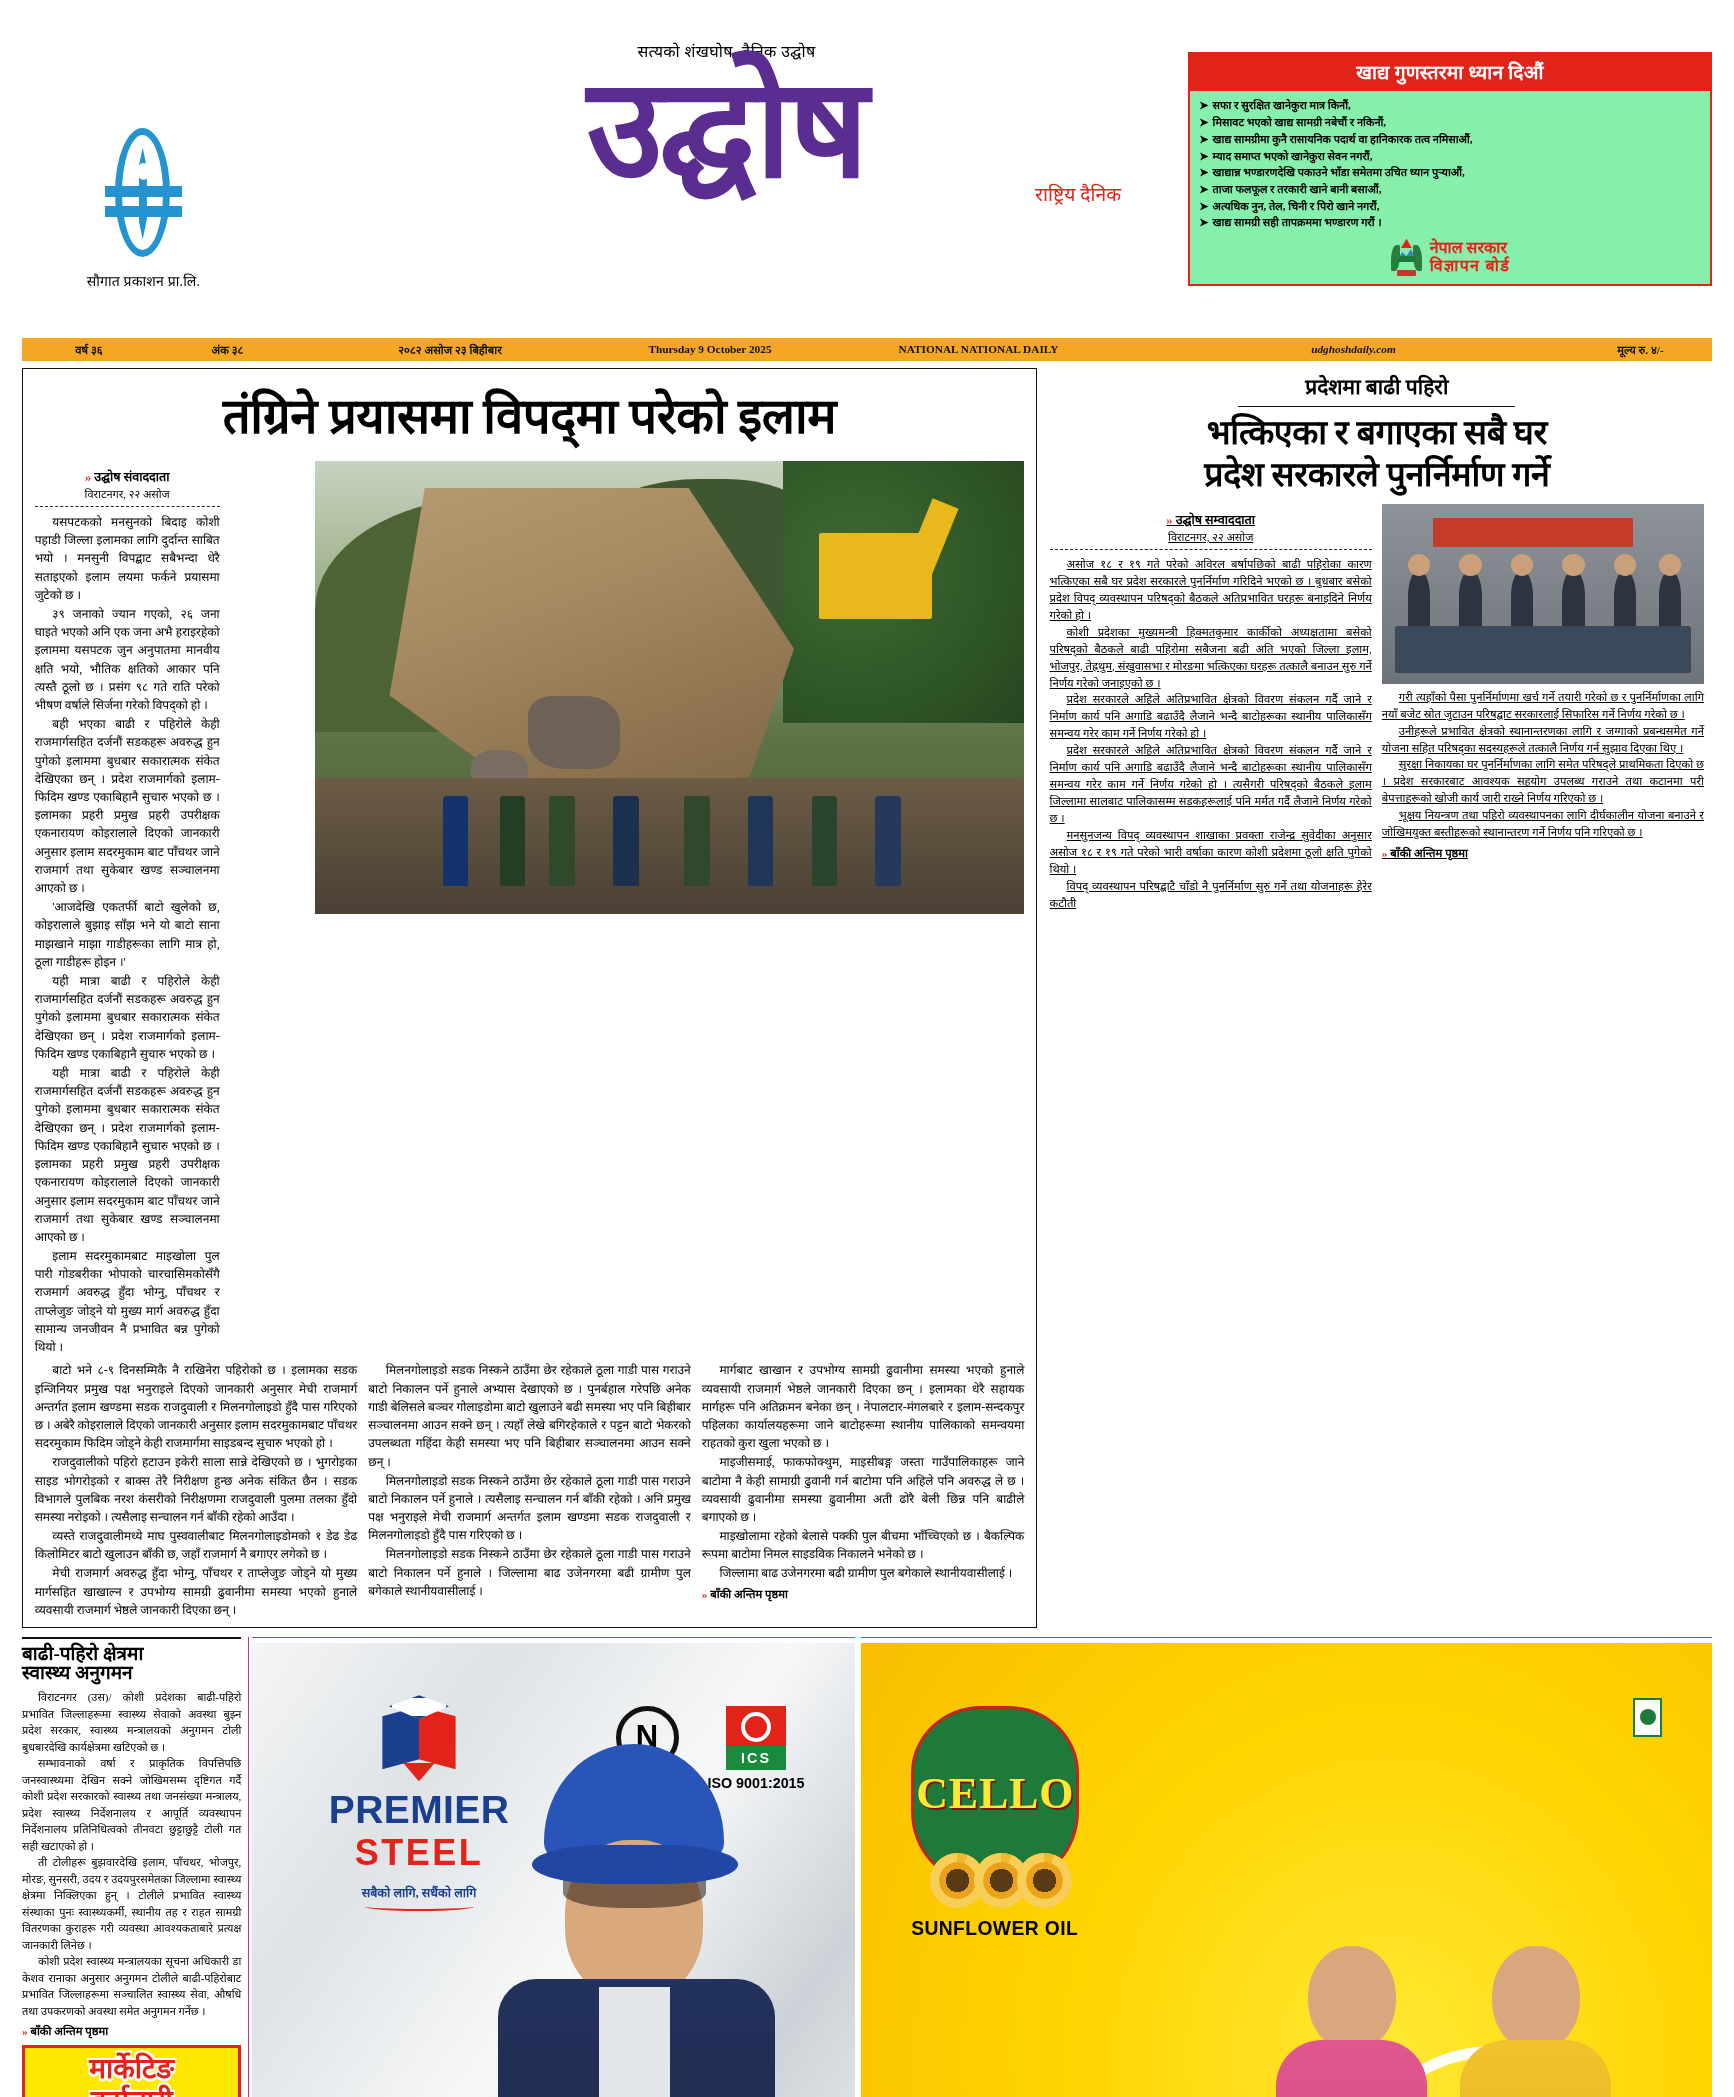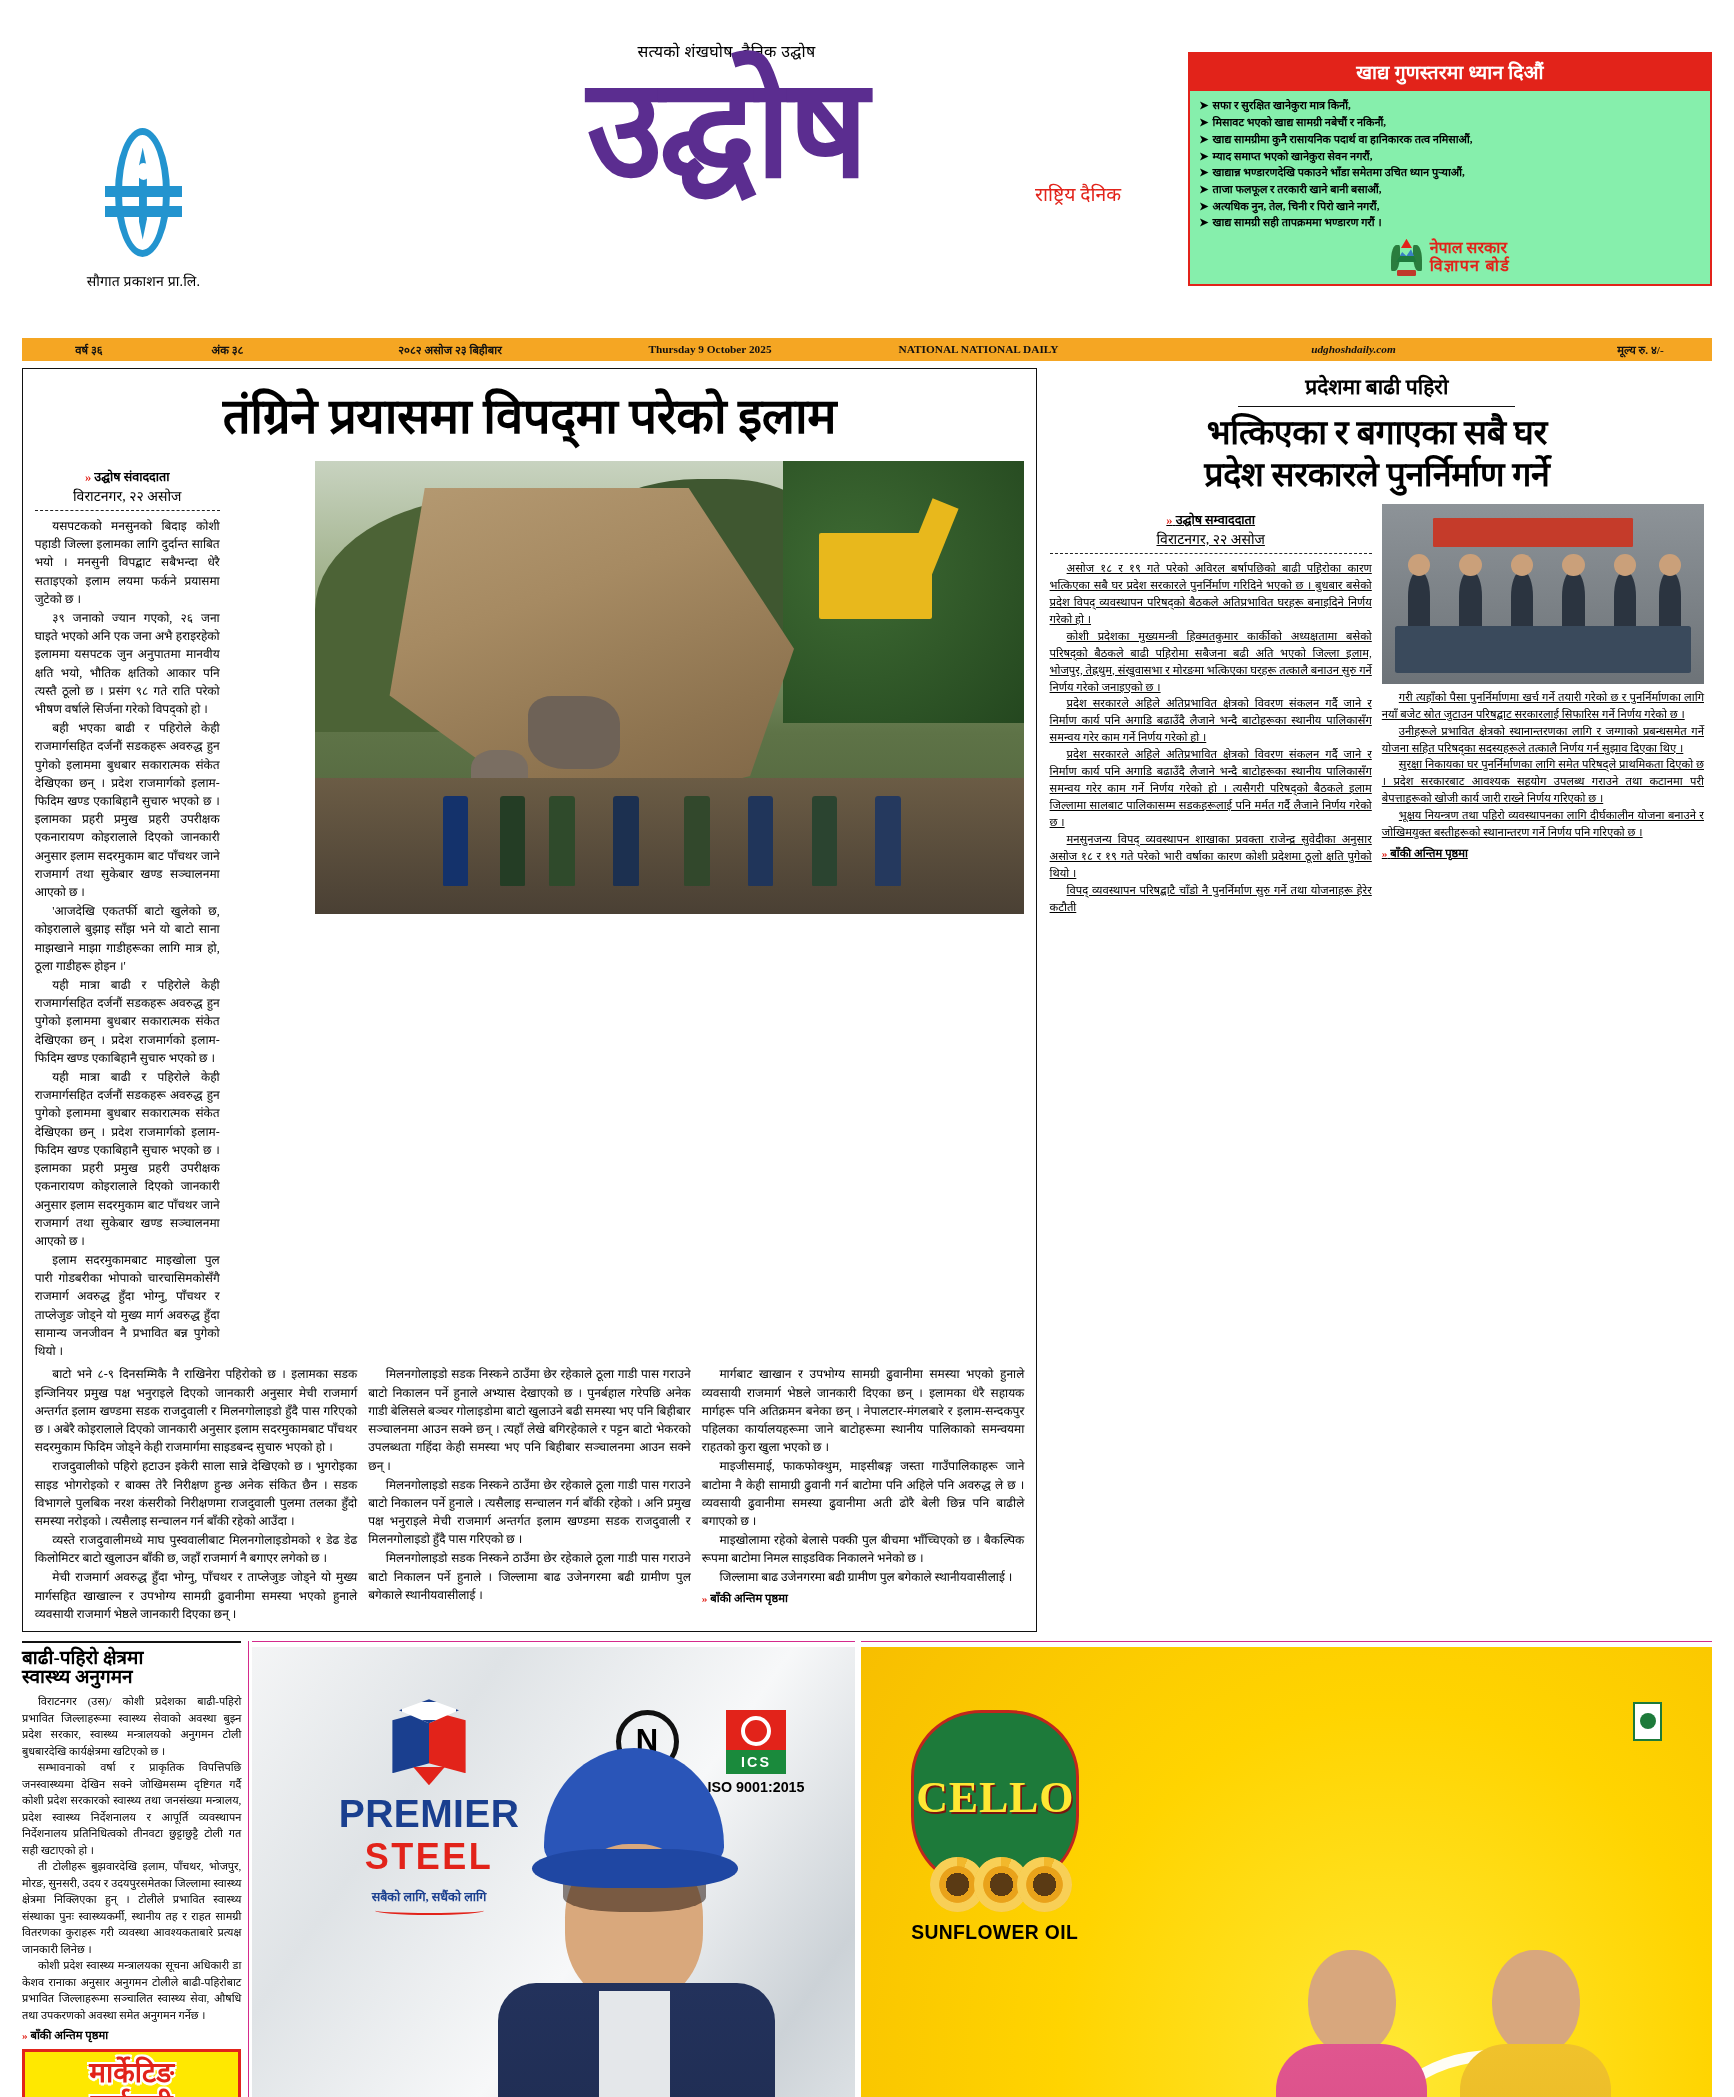--- a/index.html
+++ b/index.html
@@ -78,21 +78,21 @@
     font-size: 49px; font-weight: 700; text-align:center; line-height: 1.16;
     letter-spacing: -0.4px; padding: 9.2px 0 12.6px;
   }
   .kicker { font-size: 21px; font-weight:700; text-align:center; padding-top: 4.2px; }
   .kicker-rule { border-bottom: 1.7px solid #111; width: 277px; margin: 5.9px auto 5px; }
   .right-headline { font-size: 34px; font-weight:700; text-align:center; line-height: 1.22; letter-spacing:-0.4px; }
 
   .byline { text-align:center; margin: 7.6px 0 3.4px; }
   .byline .bl1 { font-size: 12.6px; font-weight: 700; }
   .byline .bl1 .chev { color:#e2231a; font-weight:700; }
-  .byline .bl2 { font-size: 14px; margin-top: 0.8px; }
+  .byline .bl2 { font-size: 11px; margin-top: 0.8px; }
   .dashrule { border-top: 1.7px dashed #222; margin: 5px 0 5.9px; }
 
   .photo { background:#6b7c52; position:relative; overflow:hidden; }
   .jumbo-photo { width: 709px; height: 453px; margin-left: auto; }
 
   
   .ph-sky { position:absolute; inset:0; background: linear-gradient(#c8d3c0 0%, #9fb089 28%, #5e7347 60%, #4a5c38 100%); }
   .ph-hill-far { position:absolute; left:0; top: 8%; width: 52%; height: 52%; background:#4c6336; border-radius: 48% 42% 0 0; }
   .ph-hill-far2 { position:absolute; left: 34%; top: 4%; width: 40%; height: 44%; background:#3f5730; border-radius: 50% 40% 0 0; }
   .ph-scar { position:absolute; left: 8%; top: 6%; width: 62%; height: 74%; background: linear-gradient(160deg,#b59a72 0%, #a68a62 35%, #8e7450 70%, #7a6244 100%); clip-path: polygon(12% 0%, 72% 0%, 96% 48%, 86% 86%, 44% 100%, 4% 62%); }
@@ -139,21 +139,21 @@
   .health-body p { text-indent: 16px; }
 
   .jobad { border: 3.4px solid #e2231a; background:#ffe800; margin-top: 6.7px; }
   .jobad-inner { padding: 5.9px 4.2px 2.5px; }
   .jobad-line { text-align:center; font-size: 28px; font-weight: 700; color:#e2231a; line-height: 1.12;
      text-shadow: -1.7px -1.7px 0 #fff, 1.7px -1.7px 0 #fff, -1.7px 1.7px 0 #fff, 1.7px 1.7px 0 #fff, 0 2.5px 0 #fff; }
 
   
   .psad { position:relative; width:100%; height: 982px; overflow:hidden;
           background: linear-gradient(125deg,#f4f5f6 0%, #dfe3e6 20%, #f7f8f9 42%, #ccd2d7 62%, #eef1f3 82%, #d7dcdf 100%); }
-  .ps-logo { position:absolute; left: 60px; top: 50px; width: 235px; text-align:center; }
+  .ps-logo { position:absolute; left: 50px; top: 50px; width: 235px; text-align:center; }
   .ps-mark { width: 80px; height: 88px; margin: 0 auto 6.7px; position:relative; }
   .ps-mark .cube-l { position:absolute; left: 3.4px; top: 13.4px; width: 37px; height: 63px; background:#1a3f8f; clip-path: polygon(0 16%, 100% 0, 100% 84%, 0 100%); }
   .ps-mark .cube-r { position:absolute; right: 3.4px; top: 13.4px; width: 37px; height: 63px; background:#e2231a; clip-path: polygon(0 0, 100% 16%, 100% 100%, 0 84%); }
   .ps-mark .cap { position:absolute; left: 10px; top: 2.5px; width: 60px; height: 24px; background:#fff; border: 3.4px solid #1a3f8f; clip-path: polygon(50% 0, 100% 45%, 50% 100%, 0 45%); }
   .ps-mark .tip { position:absolute; left: 50%; top: 70px; margin-left:-16px; width: 32px; height: 18.5px; background:#e2231a; clip-path: polygon(0 0,100% 0,50% 100%); }
   .ps-name { font-family:"Liberation Sans",sans-serif; font-weight:700; font-size: 39px; color:#1a3f8f; letter-spacing: 0.4px; }
   .ps-name2 { font-family:"Liberation Sans",sans-serif; font-weight:700; font-size: 36px; color:#e2231a; letter-spacing: 2.5px; }
   .ps-slogan { font-size: 12.6px; font-weight:700; color:#1a3f8f; margin-top: 10px; }
   .ps-curve { width: 109px; height: 9.2px; border-bottom: 2.9px solid #e2231a; border-radius: 0 0 50% 50%; margin: 1.7px auto 0; }
 

